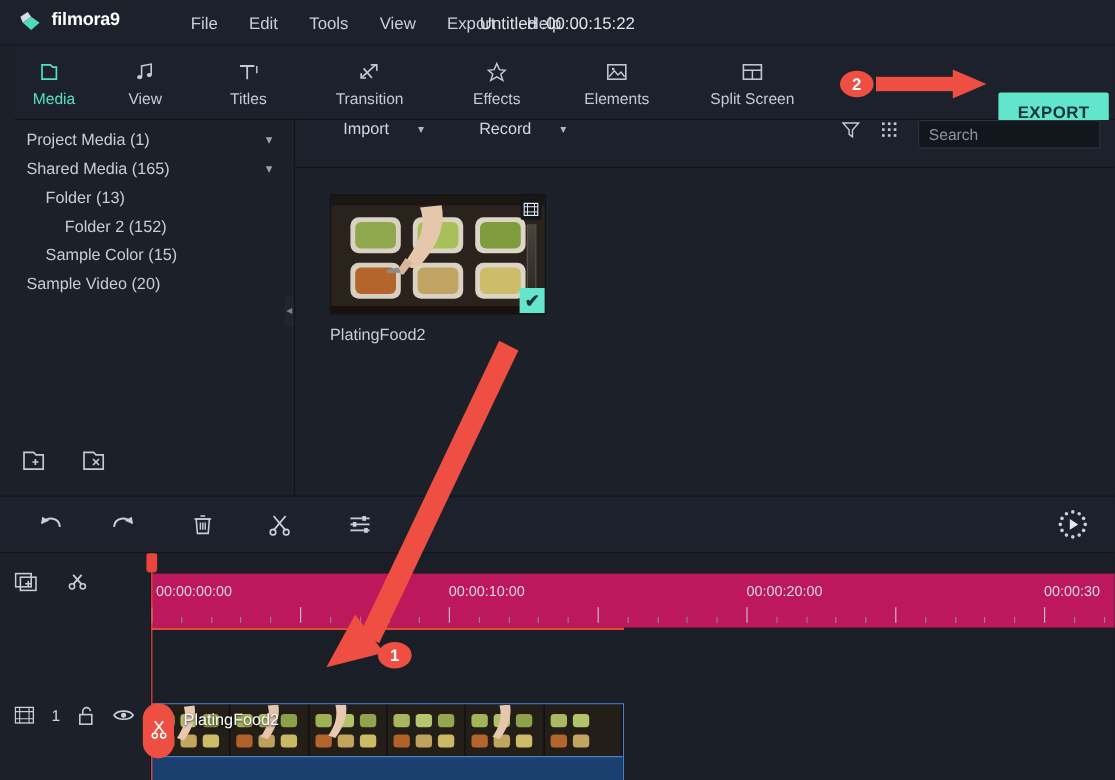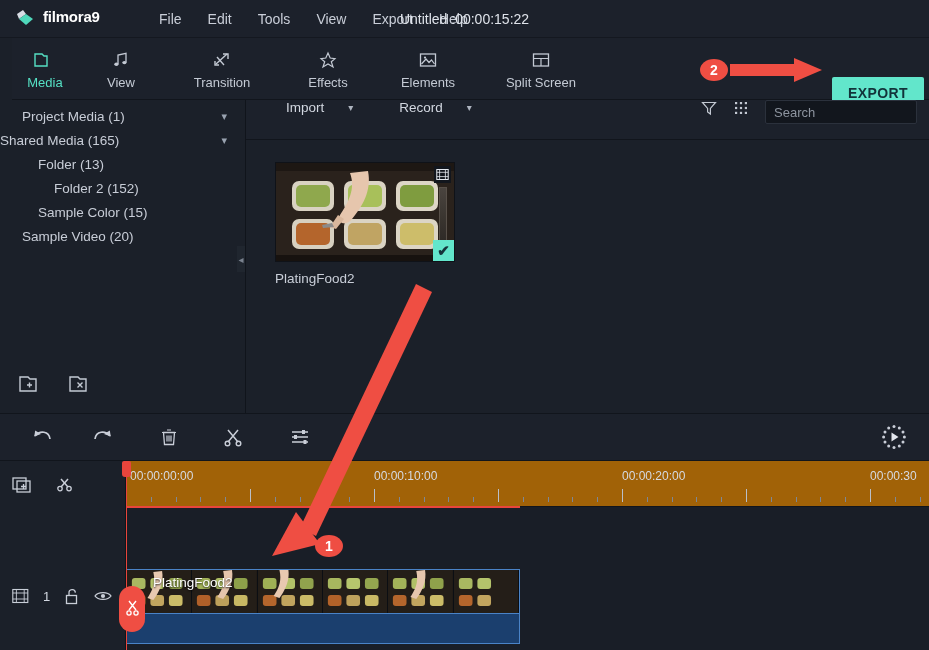--- a/index.html
+++ b/index.html
@@ -144,22 +144,23 @@
     position:absolute; left:0; top:118px; width:126px; height:34px;
     display:flex; align-items:center; padding-left:12px; gap:14px;
   }
   .tl-track-num { color:#d3d8e1; font-size:13px; }
 
   .tl-right {
     position:absolute; left:126px; top:461px; width:803px; height:189px;
     background:#191e27;
   }
   .ruler {
-    position:relative; height:46px; background:#a16207;
+    position:relative; height:46px; background:#be185d;
     border-bottom:1px solid #11151c;
+    margin-top:17px;
   }
   .ruler-label { position:absolute; top:8px; color:#d6dae2; font-size:12px; white-space:nowrap; }
   .tick { position:absolute; bottom:4px; width:1px; background:#7f8794; }
   .tick.major { height:13px; background:#b9bfc9; }
   .tick.minor { height:5px; }
 
   .tl-tracks { position:relative; height:143px; }
   .track-row { position:absolute; left:0; width:803px; }
 
   .clip {
@@ -237,20 +238,29 @@
         <span class="ticon">
           <svg width="20" height="18" viewBox="0 0 20 18">
             <path d="M7 13V4l8-1.6v9" fill="none" stroke="#c4cad4" stroke-width="1.3"></path>
             <ellipse cx="5.4" cy="13.3" rx="2.1" ry="1.7" fill="#c4cad4"></ellipse>
             <ellipse cx="13.4" cy="11.6" rx="2.1" ry="1.7" fill="#c4cad4"></ellipse>
           </svg>
         </span>
         <span class="tab-label">View</span>
       </div>
 
+      <div class="tab" style="width:86px">
+        <span class="ticon">
+          <svg width="20" height="18" viewBox="0 0 20 18">
+            <path d="M3 4h12M9 4v11" fill="none" stroke="#c4cad4" stroke-width="1.5"></path>
+            <path d="M17 4v6" fill="none" stroke="#c4cad4" stroke-width="1.2"></path>
+          </svg>
+        </span>
+        <span class="tab-label">Titles</span>
+      </div>
 
       <div class="tab" style="width:116px">
         <span class="ticon">
           <svg width="22" height="18" viewBox="0 0 22 18">
             <path d="M5 13 L16 3" fill="none" stroke="#c4cad4" stroke-width="1.4"></path>
             <path d="M12 3h5v5" fill="none" stroke="#c4cad4" stroke-width="1.4"></path>
             <path d="M6 6 L13 14" fill="none" stroke="#c4cad4" stroke-width="1.4"></path>
             <path d="M4 10v4h4" fill="none" stroke="#c4cad4" stroke-width="1.4"></path>
           </svg>
         </span>
@@ -290,21 +300,21 @@
 
     <button class="export-btn">EXPORT</button>
   </div>
 
   <div class="sidebar">
     <div class="tree">
       <div class="tree-row" style="padding-left:22px">
         <span class="lbl">Project Media (1)</span>
         <span class="chev">▾</span>
       </div>
-      <div class="tree-row" style="">
+      <div class="tree-row" style="padding-left:22px">
         <span class="lbl">Shared Media (165)</span>
         <span class="chev">▾</span>
       </div>
       <div class="tree-row" style="padding-left:38px">
         <span class="lbl">Folder (13)</span>
       </div>
       <div class="tree-row" style="padding-left:54px">
         <span class="lbl">Folder 2 (152)</span>
       </div>
       <div class="tree-row" style="padding-left:38px">

